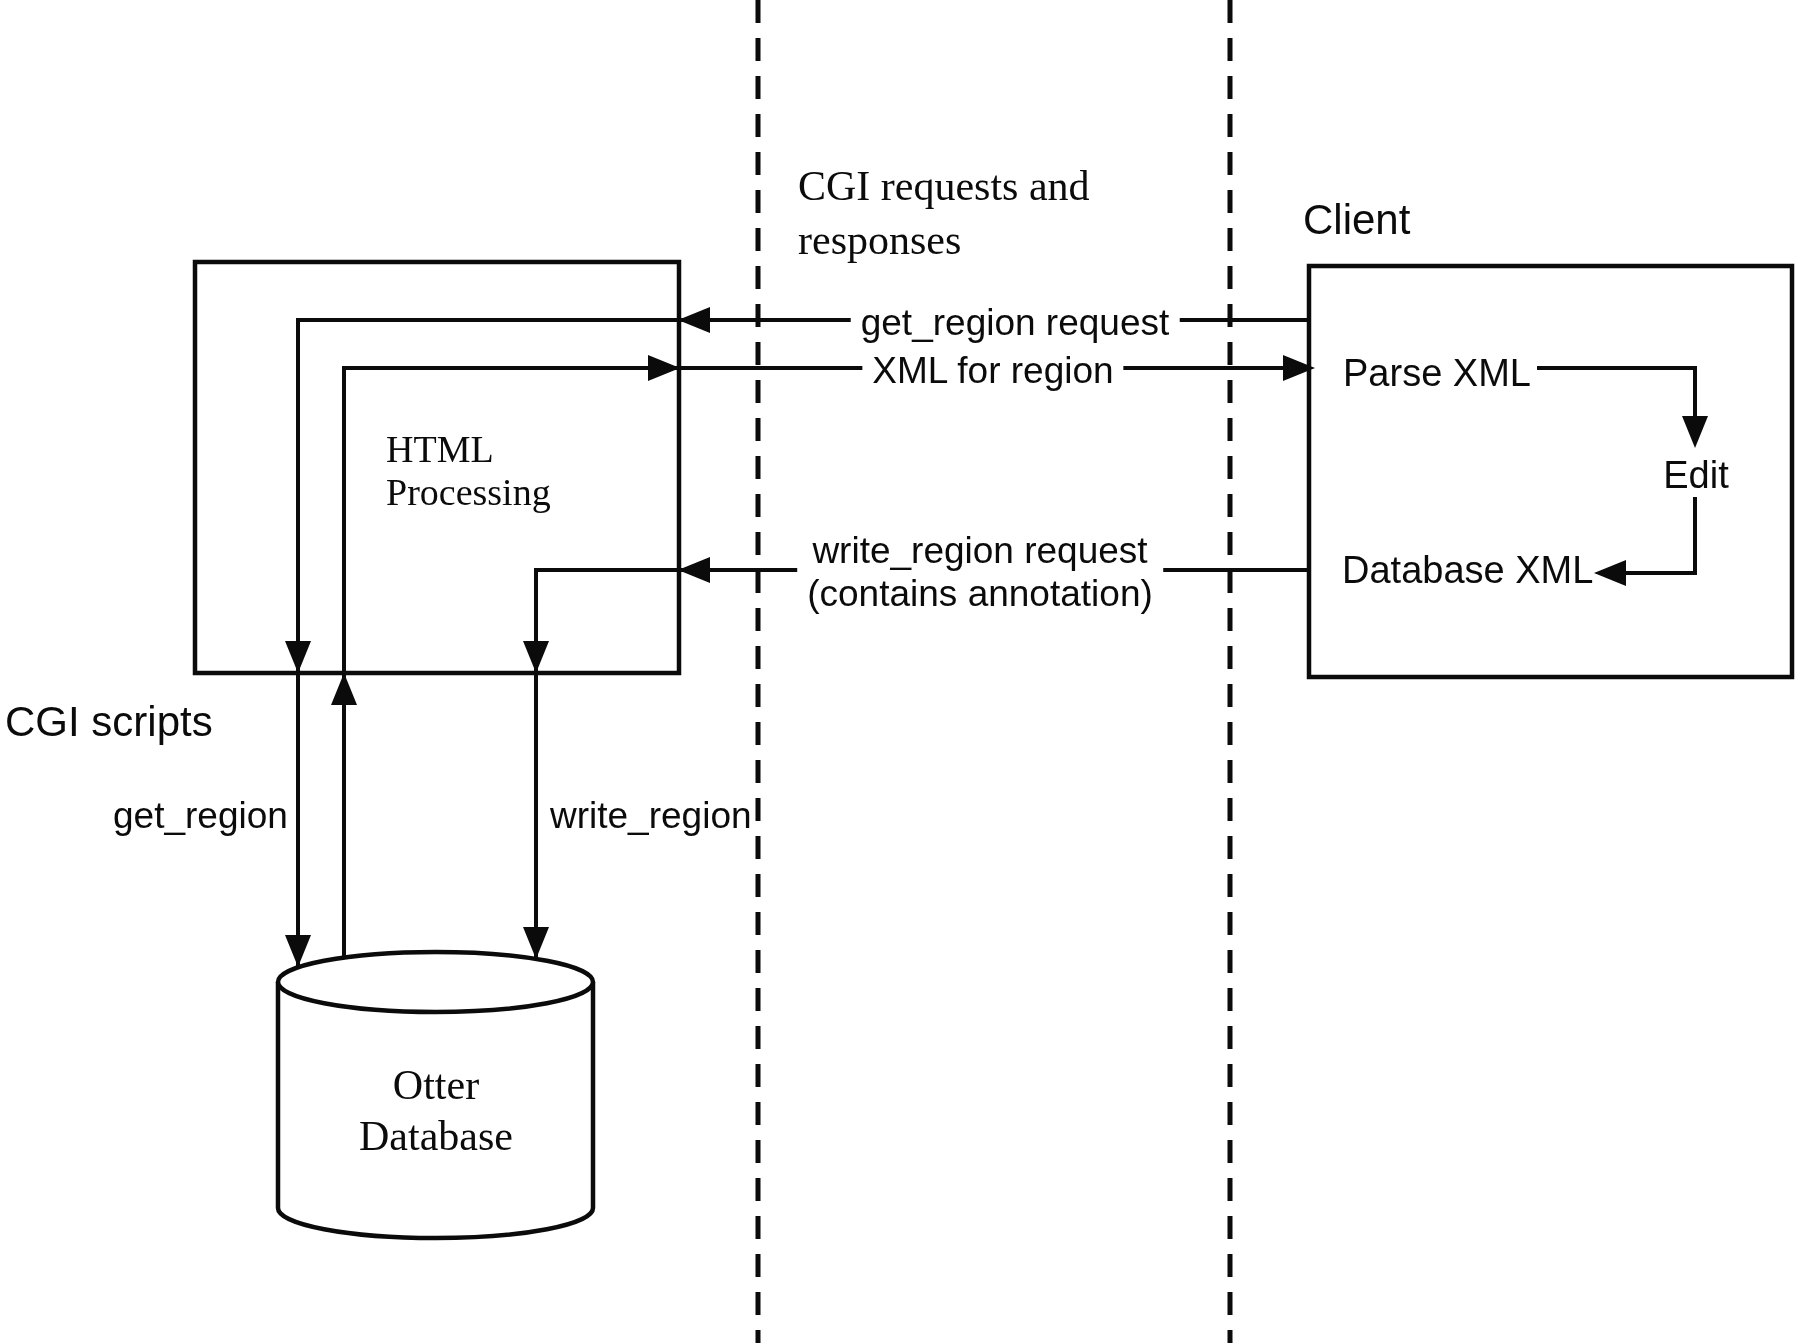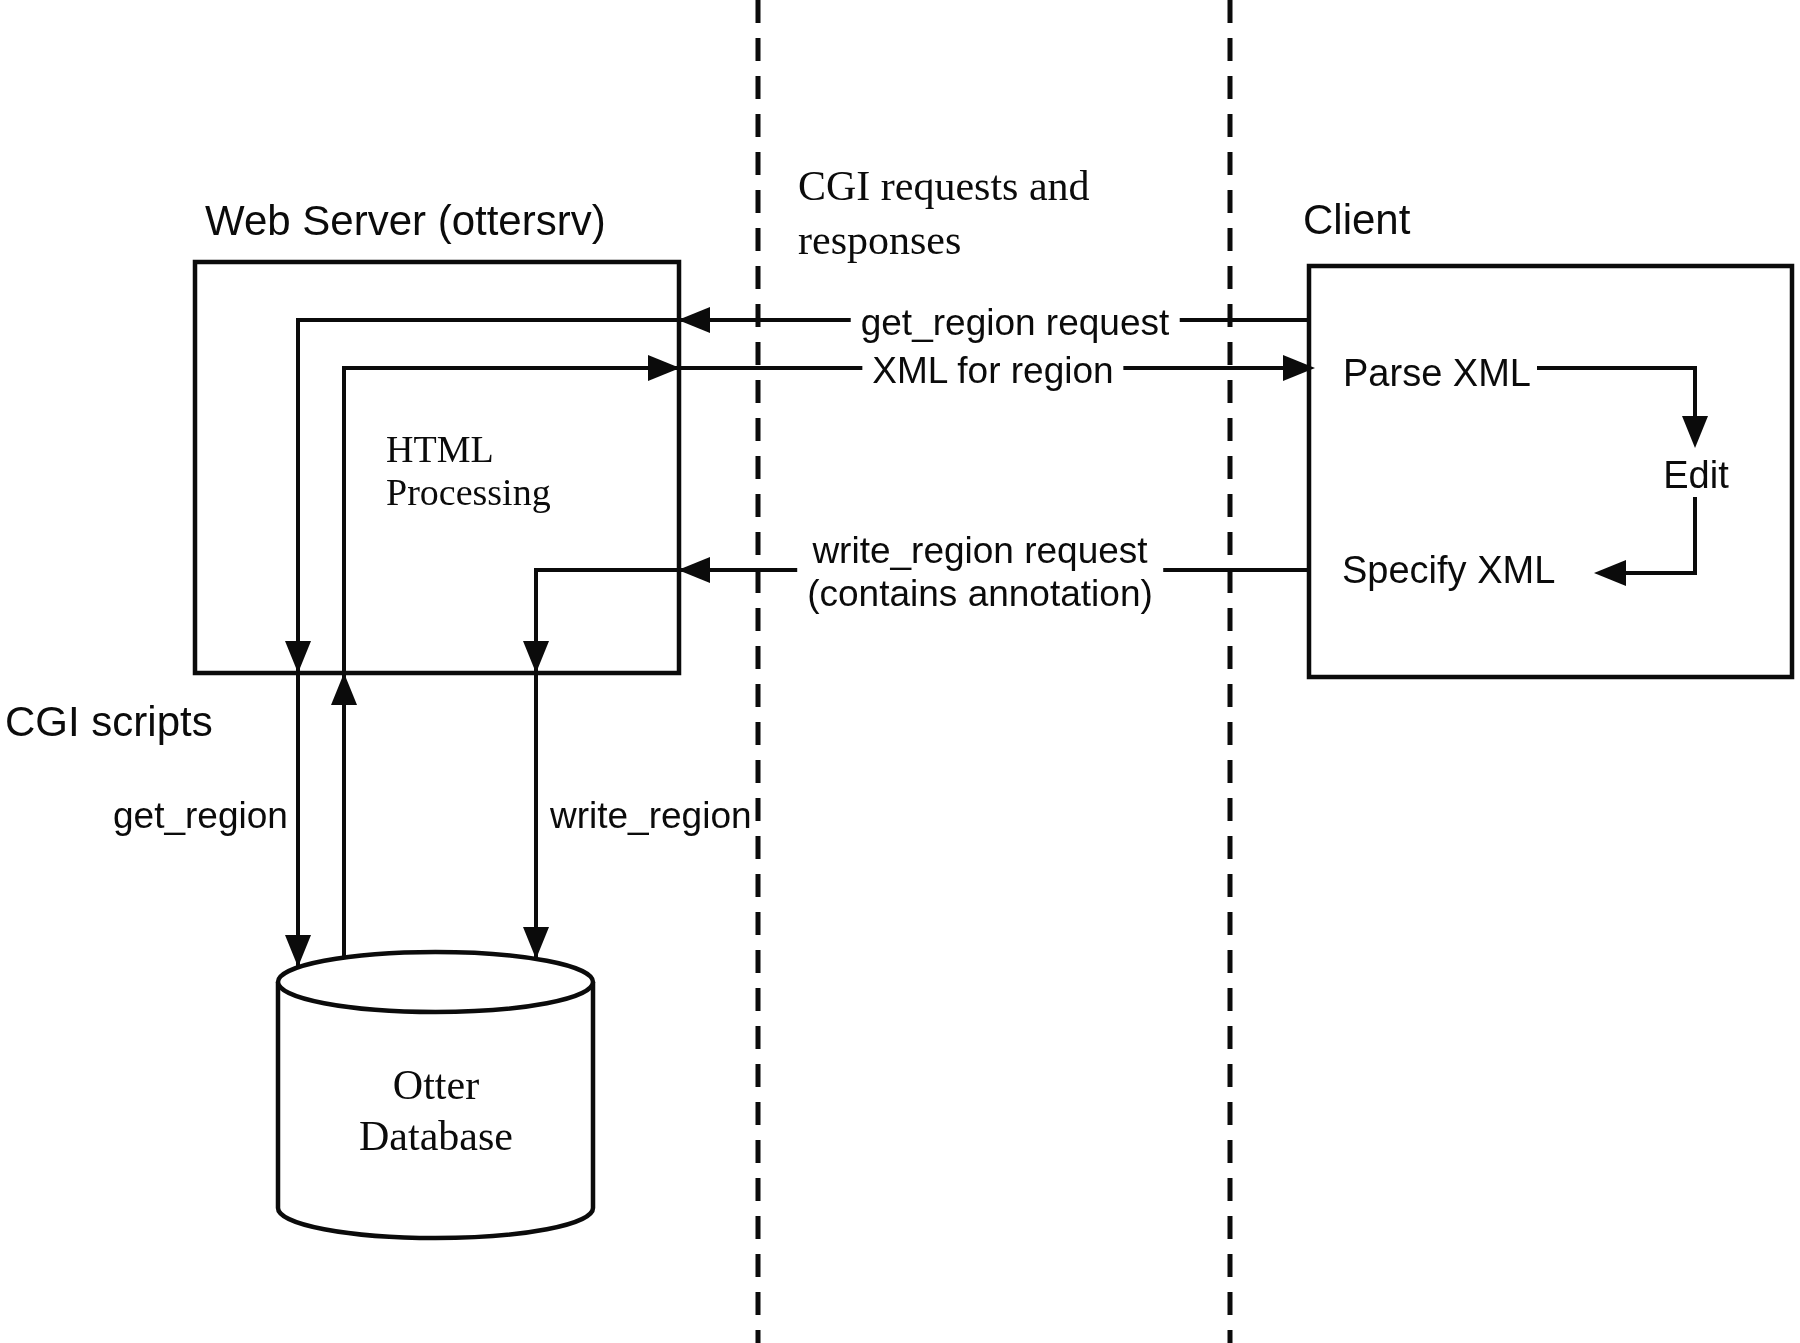--- a/index.html
+++ b/index.html
@@ -63,21 +63,20 @@
     <polygon points="536,673 523,641 549,641" fill="#0b0b0b"></polygon>
     <polygon points="536,959 523,927 549,927" fill="#0b0b0b"></polygon>
 
     <path d="M1537 368 H1695 V441" stroke="#0b0b0b" stroke-width="4" fill="none"></path>
     <polygon points="1695,448 1682,416 1708,416" fill="#0b0b0b"></polygon>
 
     <path d="M1695 497 V573 H1600" stroke="#0b0b0b" stroke-width="4" fill="none"></path>
     <polygon points="1594,573 1626,560 1626,586" fill="#0b0b0b"></polygon>
   </svg>
 
-  <div class="label title" style="left:205px; top:197px;">Web Server (ottersrv)</div>
 
   <div class="label title wrap" style="left:798px; top:160px; width:330px; line-height:1.28;">CGI requests and responses</div>
 
   <div class="label title" style="left:1303px; top:196px;">Client</div>
 
   <div class="label title" style="left:5px; top:698px;">CGI scripts</div>
 
   <div class="label step wrap" style="left:386px; top:428px; width:210px; line-height:1.12;">HTML Processing</div>
 
   <div class="label msg on-line center-x" style="left:1015px; top:302px;">get_region request</div>
@@ -93,15 +92,15 @@
 
   <div class="label msg" style="left:550px; top:795px;">write_region</div>
 
   <div class="label title wrap center-x" style="left:436px; top:1060px; width:230px; line-height:1.22;">Otter Database</div>
 
 
   <div class="label step" style="left:1343px; top:352px;">Parse XML</div>
 
   <div class="label step center-x" style="left:1696px; top:454px;">Edit</div>
 
-  <div class="label step" style="left:1342px; top:549px;">Specify XML</div>
+  <div class="label step" style="left:1342px; top:549px;">Database XML</div>
 
 </div>
 
 </body></html>

